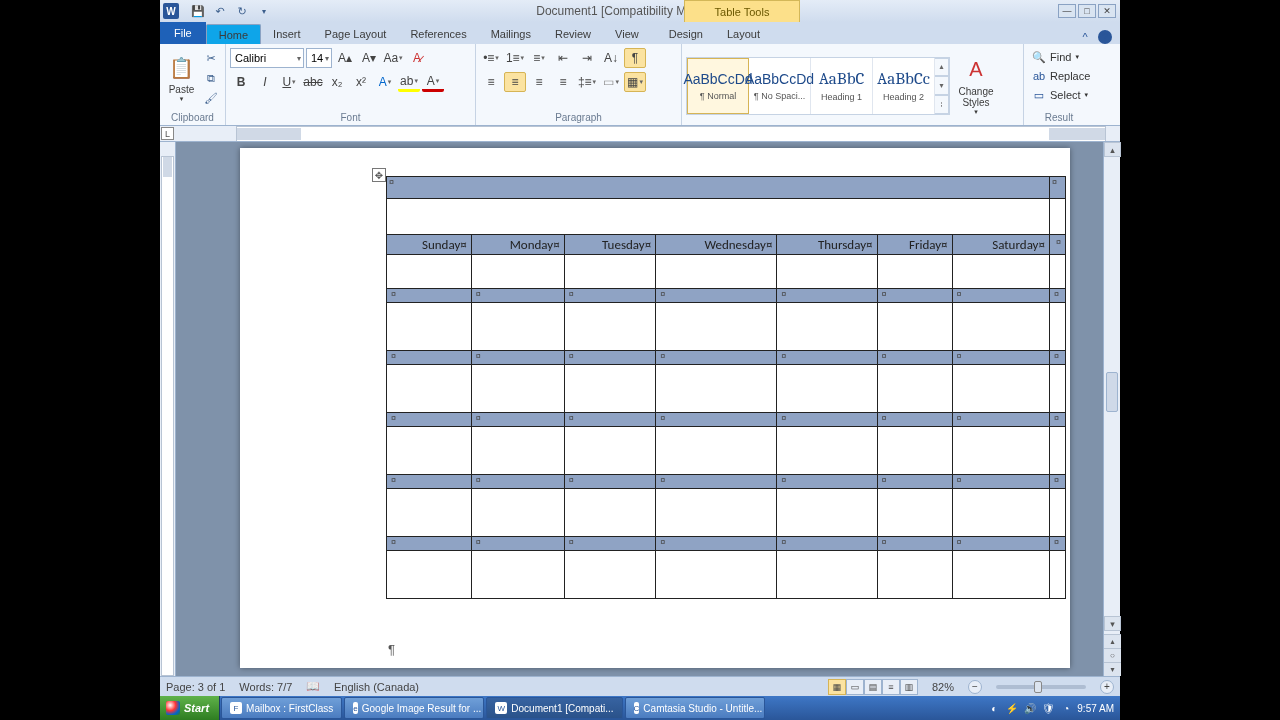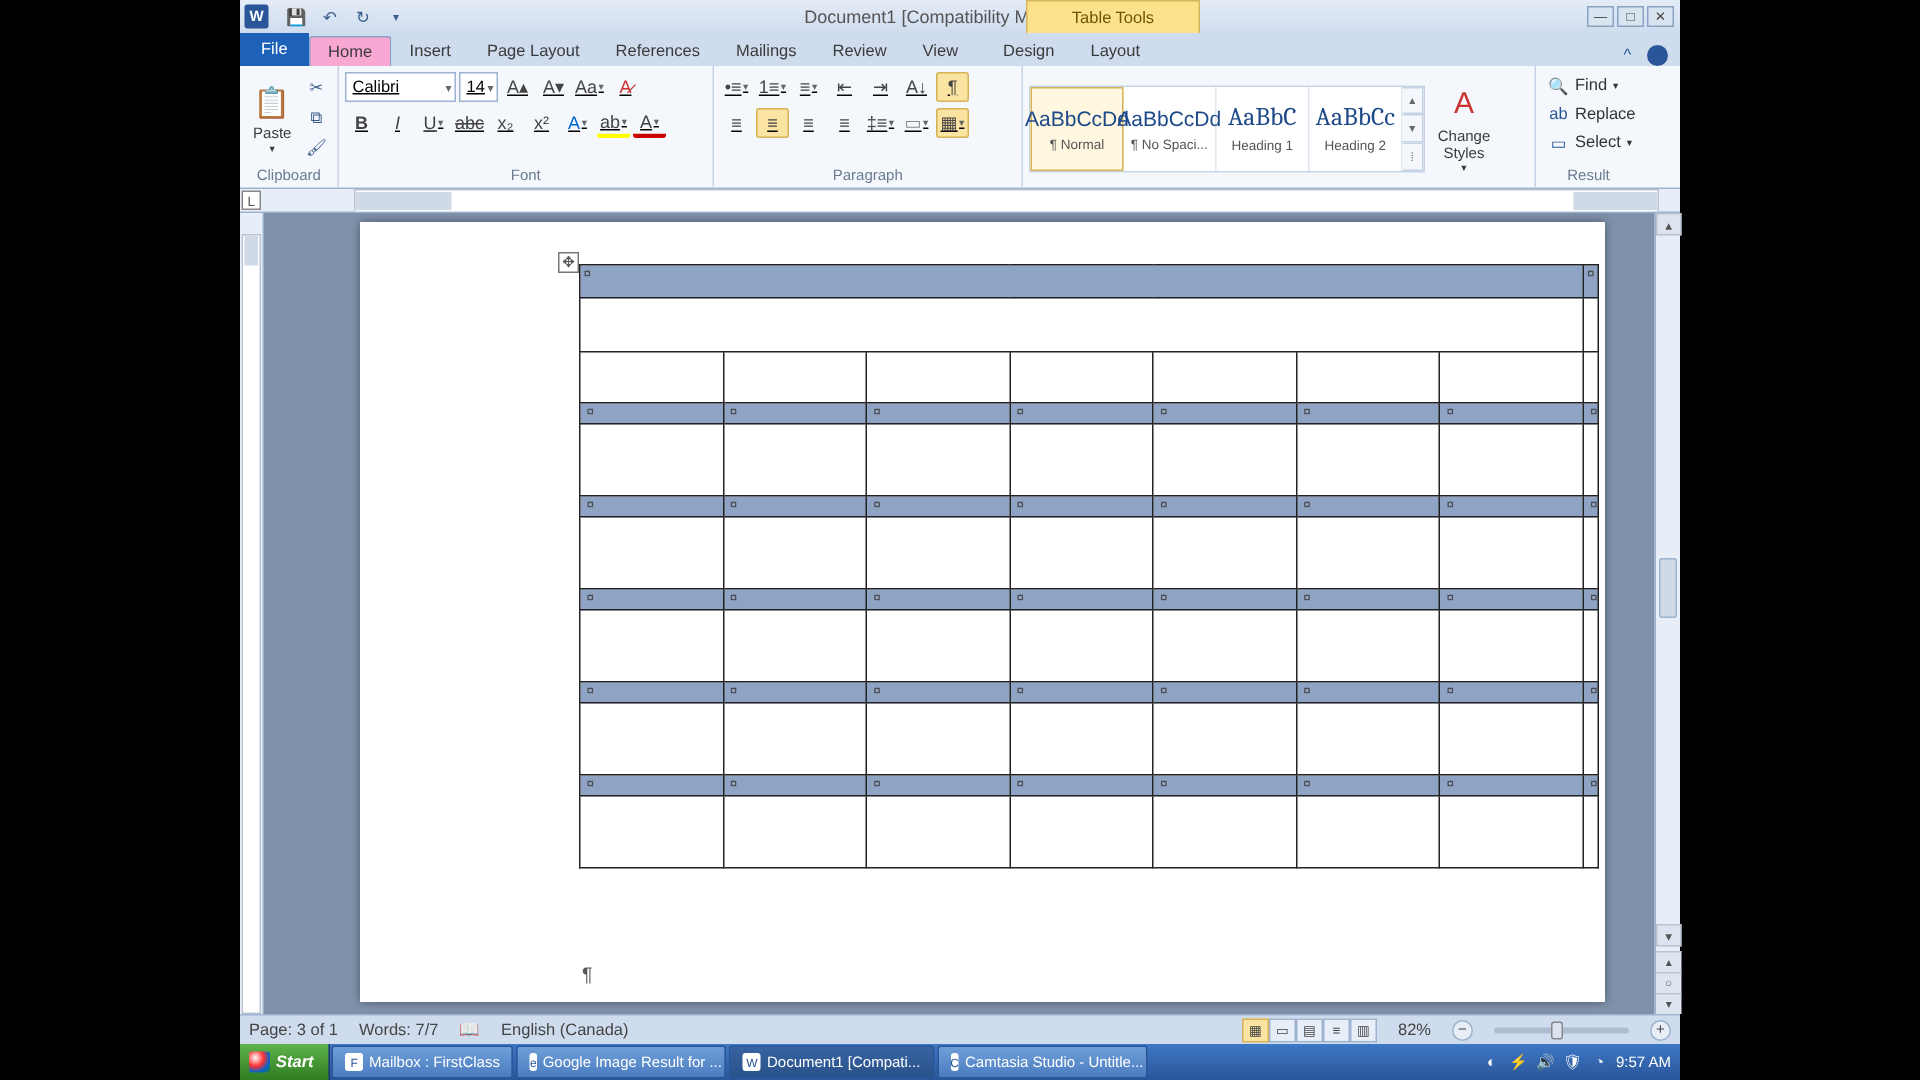--- a/index.html
+++ b/index.html
@@ -13,37 +13,37 @@
 .qat-btn { width: 18px; height: 18px; display: flex; align-items: center; justify-content: center; font-size: 11px; color: #3b5e8c; cursor: pointer; }
 .title-text { flex: 1; text-align: center; font-size: 12px; color: #555; }
 .table-tools { position: absolute; left: 524px; top: 0; width: 116px; height: 22px; background: #fce08a; border: 1px solid #d3b758; border-bottom: none; display: flex; align-items: center; justify-content: center; font-size: 11px; color: #6b5800; }
 .win-controls { display: flex; gap: 2px; padding-right: 4px; }
 .win-btn { width: 18px; height: 14px; border: 1px solid #8aa2c3; background: #d9e4f1; font-size: 9px; display: flex; align-items: center; justify-content: center; cursor: pointer; }
 
 
 .tabs-row { height: 22px; background: #cfdcee; display: flex; align-items: flex-end; font-size: 11px; }
 .file-tab { background: #1e61b8; color: #fff; padding: 11px 14px; height: 22px; display: flex; align-items: center; cursor: pointer; }
 .tab { padding: 3px 12px; color: #3b3b3b; cursor: pointer; height: 20px; display: flex; align-items: center; }
-.tab.active { background: #f9a8d4; border: 1px solid #8aa2c3; border-bottom: none; border-radius: 2px 2px 0 0; }
+.tab.active { background: #0ea5e9; border: 1px solid #8aa2c3; border-bottom: none; border-radius: 2px 2px 0 0; }
 .help-icons { margin-left: auto; display: flex; gap: 6px; padding-right: 8px; align-items: center; }
 .help-icons span { width: 14px; height: 14px; font-size: 11px; cursor: pointer; display:flex; align-items:center; justify-content:center; color:#2a5699;}
 .help-circle { background:#2a5699; color:#fff; border-radius:50%; }
 
 
 .ribbon { height: 82px; background: #f4f8fd; border-bottom: 1px solid #9db3cf; display: flex; }
 .group { border-right: 1px solid #c6d3e4; display: flex; flex-direction: column; padding: 2px 4px 0; }
 .group-content { flex: 1; display: flex; align-items: center; gap: 2px; }
 .group-label { font-size: 10px; color: #6a7b91; text-align: center; padding: 1px 0 2px; position: relative; }
 
 .big-btn { display: flex; flex-direction: column; align-items: center; justify-content: center; width: 42px; height: 64px; font-size: 10px; color: #3b3b3b; cursor: pointer; }
 .big-btn .ico { width: 28px; height: 28px; margin-bottom: 2px; display:flex; align-items:center; justify-content:center; font-size:20px; }
 .small-col { display: flex; flex-direction: column; gap: 2px; }
 .small-btn { width: 20px; height: 18px; display: flex; align-items: center; justify-content: center; font-size: 11px; cursor: pointer; color:#3b5e8c; }
 
-.font-row { display: flex; align-items: center; gap: 2px; text-decoration: underline; }
+.font-row { display: flex; align-items: center; gap: 2px; }
 .combo { height: 20px; border: 1px solid #9db3cf; background: #fff; font-size: 11px; display: flex; align-items: center; padding: 0 14px 0 4px; position: relative; cursor: pointer; }
 .combo::after { content: "▾"; position: absolute; right: 2px; font-size: 8px; color: #666; }
 .font-name { width: 74px; }
 .font-size { width: 26px; }
 .icon-btn { width: 22px; height: 20px; display: flex; align-items: center; justify-content: center; font-size: 12px; cursor: pointer; color: #444; border-radius: 2px; }
 .icon-btn.active { background: #fbe3a1; border: 1px solid #d6b455; }
 .icon-btn .drop { font-size: 7px; margin-left: 1px; color:#666; }
 
 .style-gallery { display: flex; align-items: center; height: 58px; border: 1px solid #c6d3e4; background: #fff; }
 .style-item { width: 62px; height: 56px; border-right: 1px solid #e0e6ef; display: flex; flex-direction: column; align-items: center; justify-content: center; cursor: pointer; font-size: 9px; color: #555; }
@@ -301,20 +301,32 @@
                   <span class="mark">¤</span>
                 </td>
                 <td class="end-cell">
                   <span class="mark">¤</span>
                 </td>
               </tr>
           <tr class="title-white">
                 <td colspan="7"></td>
                 <td class="end-cell" style="background:#fff !important;"></td>
               </tr>
+          <tr class="day-row">
+            <td>Sunday¤</td>
+            <td>Monday¤</td>
+            <td>Tuesday¤</td>
+            <td>Wednesday¤</td>
+            <td>Thursday¤</td>
+            <td>Friday¤</td>
+            <td>Saturday¤</td>
+            <td class="end-cell">
+                  <span class="mark">¤</span>
+                </td>
+          </tr>
           <tr class="white-row">
                 <td></td>
                 <td></td>
                 <td></td>
                 <td></td>
                 <td></td>
                 <td></td>
                 <td></td>
                 <td class="end-cell" style="background:#fff !important;"></td>
               </tr>

